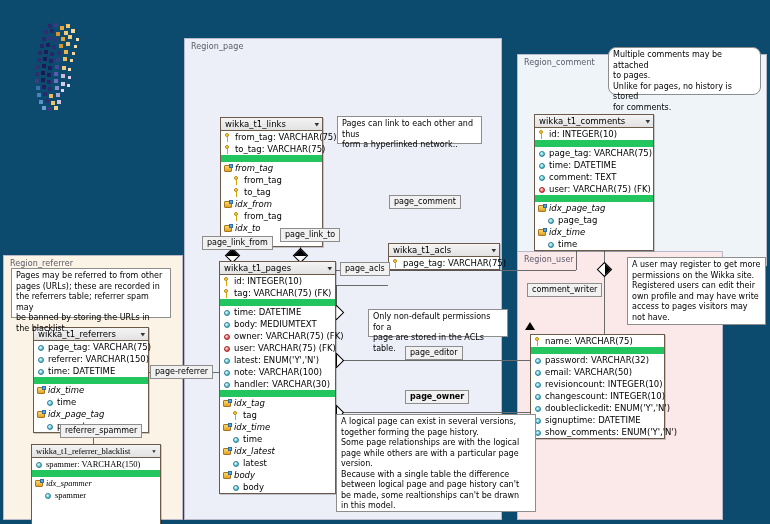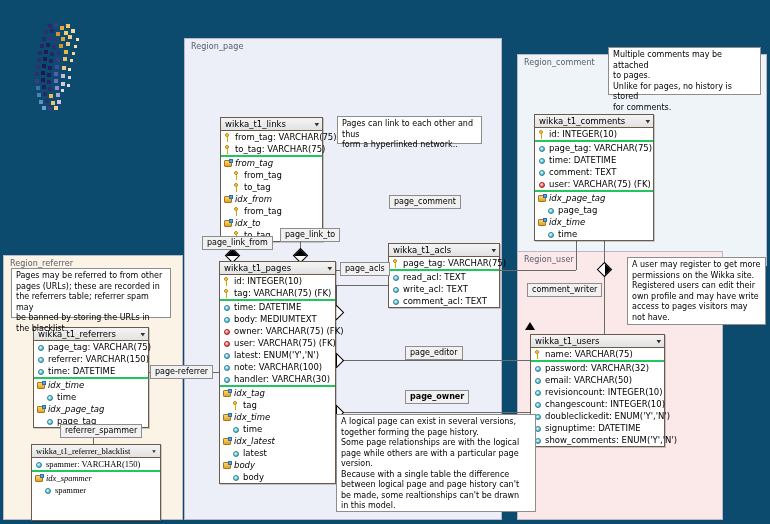--- a/index.html
+++ b/index.html
@@ -56,21 +56,21 @@
     color: #000;
     height: 13px;
     box-sizing: border-box;
   }
   .entity-header .caret {
     font-size: 6px;
     color: #333;
     line-height: 1;
     transform: scaleY(0.8);
   }
-  .attr-group { border-bottom: 2px solid #22c55e; }
+  .attr-group { border-bottom: 7px solid #22c55e; }
   .attr-group:last-child { border-bottom: none; }
   .attr {
     display: flex;
     align-items: center;
     font-size: 8.5px;
     color: #000;
     padding: 0 3px 0 3px;
     height: 12px;
     white-space: nowrap;
   }
@@ -345,21 +345,23 @@
   <div class="rel-label" style="left:389px; top:195px;">page_comment</div>
   <div class="rel-label" style="left:340px; top:262px;">page_acls</div>
   <div class="rel-label" style="left:150px; top:365px;">page-referrer</div>
   <div class="rel-label" style="left:60px; top:424px;">referrer_spammer</div>
   <div class="rel-label" style="left:527px; top:283px;">comment_writer</div>
   <div class="rel-label" style="left:405px; top:346px;">page_editor</div>
   <div class="rel-label" style="left:405px; top:390px;font-weight:bold;">page_owner</div>
 
   <div class="note" style="left:337px; top:116px; width:145px; height:28px;">Pages can link to each other and thus
 form a hyperlinked network..</div>
-  <div class="note" style="left:608px; top:47px; width:153px; height:48px;">Multiple comments may be attached
+  <div class="note" style="left:368px; top:309px; width:140px; height:28px;">Only non-default permissions for a
+page are stored in the ACLs table.</div>
+  <div class="note" style="left:608px; top:47px; width:153px; height:48px;border-radius:8px;">Multiple comments may be attached
 to pages.
 Unlike for pages, no history is stored
 for comments.</div>
   <div class="note" style="left:627px; top:257px; width:139px; height:68px;">A user may register to get more
 permissions on the Wikka site.
 Registered users can edit their
 own profile and may have write
 access to pages visitors may
 not have.</div>
   <div class="note" style="left:11px; top:268px; width:160px; height:50px;">Pages may be referred to from other
@@ -509,34 +511,20 @@
     <div class="entity-header">
       <span>wikka_t1_acls</span>
       <span class="caret">▼</span>
     </div>
     <div class="attr-group">
       <div class="attr">
           <span class="ico ico-key"></span>
           <span>page_tag: VARCHAR(75)</span>
         </div>
     </div>
-    <div class="attr-group">
-      <div class="attr">
-          <span class="ico ico-col"></span>
-          <span>read_acl: TEXT</span>
-        </div>
-      <div class="attr">
-          <span class="ico ico-col"></span>
-          <span>write_acl: TEXT</span>
-        </div>
-      <div class="attr">
-          <span class="ico ico-col"></span>
-          <span>comment_acl: TEXT</span>
-        </div>
-    </div>
   </div>
 
   <div class="entity" style="left:534px; top:114px; width:120px;">
     <div class="entity-header">
       <span>wikka_t1_comments</span>
       <span class="caret">▼</span>
     </div>
     <div class="attr-group">
       <div class="attr">
           <span class="ico ico-key"></span>
@@ -575,24 +563,20 @@
           <span>idx_time</span>
         </div>
       <div class="attr sub">
           <span class="ico ico-col"></span>
           <span>time</span>
         </div>
     </div>
   </div>
 
   <div class="entity" style="left:530px; top:334px; width:135px;">
-    <div class="entity-header">
-      <span>wikka_t1_users</span>
-      <span class="caret">▼</span>
-    </div>
     <div class="attr-group">
       <div class="attr">
           <span class="ico ico-key"></span>
           <span>name: VARCHAR(75)</span>
         </div>
     </div>
     <div class="attr-group">
       <div class="attr">
           <span class="ico ico-col"></span>
           <span>password: VARCHAR(32)</span>

